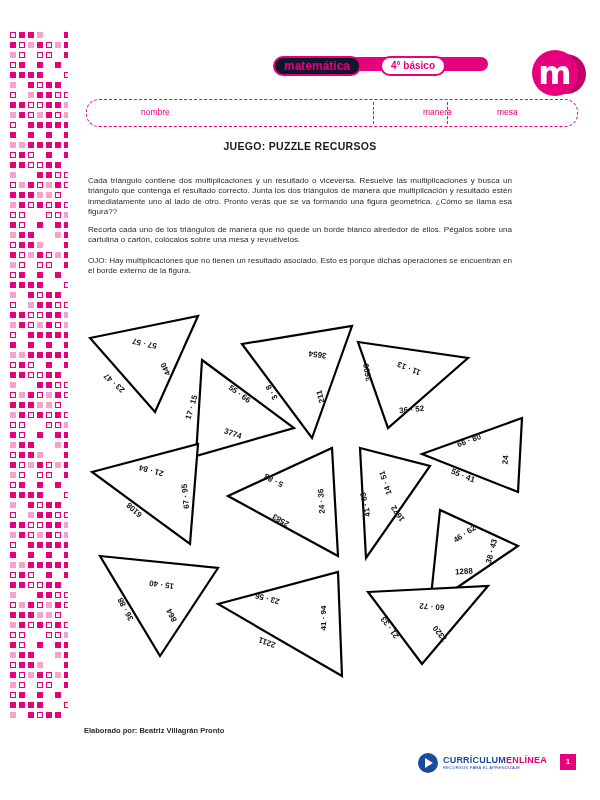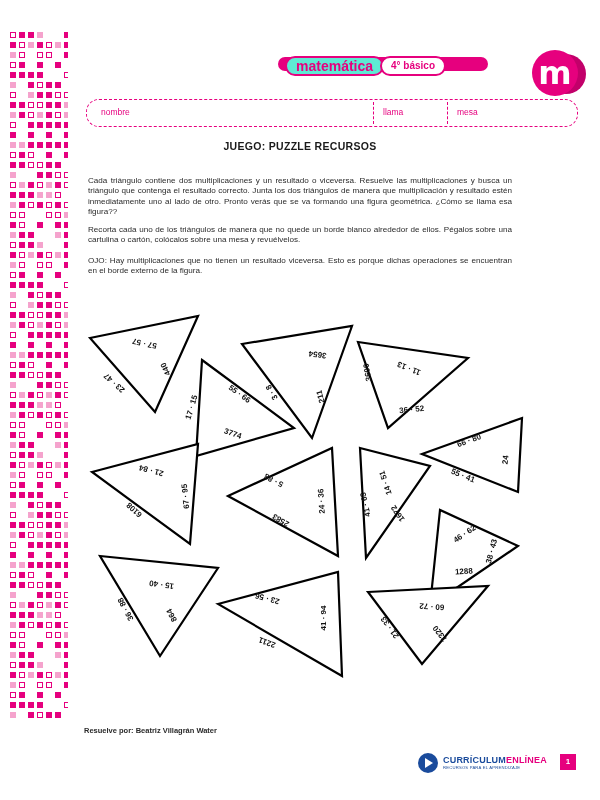--- a/index.html
+++ b/index.html
@@ -24,24 +24,24 @@
     background:#e6007e;vertical-align:top;
   }
   .left-border .sq.hollow{background:#ffffff;border:1px solid #e6007e;width:4px;height:4px;}
   .left-border .sq.pale{background:#f5a3cd;}
 
   
   .header{
     position:absolute;left:0;top:48px;width:600px;height:48px;
   }
   .subject-pill{
-    position:absolute;top:8px;left:285px;
-    border:2px solid #e6007e;background:#5eead4;color:#e6007e;
+    position:absolute;top:8px;left:273px;
+    border:2px solid #e6007e;background:#0f172a;color:#e6007e;
     border-radius:11px;height:16px;line-height:16px;
-    padding:0 9px;font-size:14px;font-weight:bold;
+    padding:0 9px;font-size:12px;font-weight:bold;
   }
   .grade-pill{
     position:absolute;top:8px;left:380px;
     border:2px solid #e6007e;background:#ffffff;color:#e6007e;
     border-radius:11px;height:16px;line-height:16px;
     padding:0 9px;font-size:10px;font-weight:bold;
   }
   .pill-bar{
     position:absolute;top:9px;left:278px;width:210px;height:14px;
     background:#e6007e;border-radius:7px;z-index:-1;
@@ -58,21 +58,21 @@
     width:40px;height:40px;border-radius:50%;
     background:#c2006a;
   }
 
   
   .fields{
     position:absolute;left:86px;top:99px;width:490px;height:26px;
     border:1px dashed #e6007e;border-radius:13px;
   }
   .fields .lbl{
-    position:absolute;top:7px;color:#e6007e;font-size:8.5px;
+    position:absolute;top:7px;color:#e6007e;font-size:8.5px;margin-left:40px;
   }
   .fields .divider{
     position:absolute;top:2px;width:0;height:22px;border-left:1px dashed #e6007e;
   }
 
   
   .title{
     position:absolute;left:0;top:140px;width:600px;text-align:center;
     font-size:10.5px;font-weight:bold;color:#1a1a1a;letter-spacing:.3px;
   }
@@ -205,31 +205,31 @@
   <div class="pill-bar"></div>
   <div class="subject-pill">matemática</div>
   <div class="grade-pill">4° básico</div>
 </div>
 <div class="logo-m-shadow"></div>
 <div class="logo-m">m</div>
 
 <div class="fields">
   <span class="lbl" style="left:14px;">nombre</span>
   <span class="divider" style="left:286px;"></span>
-  <span class="lbl" style="left:296px;">llama</span>
+  <span class="lbl" style="left:296px;">manera</span>
   <span class="divider" style="left:360px;"></span>
   <span class="lbl" style="left:370px;">mesa</span>
 </div>
 
 <div class="title">JUEGO: PUZZLE RECURSOS</div>
 
 <div class="body-text">
   <p>Cada triángulo contiene dos multiplicaciones y un resultado o viceversa. Resuelve las multiplicaciones y busca un triángulo que contenga el resultado correcto. Junta los dos triángulos de manera que multiplicación y resultado estén inmediatamente uno al lado de otro. Pronto verás que se va formando una figura geométrica. ¿Cómo se llama esa figura??</p>
   <p>Recorta cada uno de los triángulos de manera que no quede un borde blanco alrededor de ellos. Pégalos sobre una cartulina o cartón, colócalos sobre una mesa y revuélvelos.</p>
-  <p class="note">OJO: Hay multiplicaciones que no tienen un resultado viceversa. Esto es porque dichas operaciones se encuentran en el borde externo de la figura.</p>
+  <p class="note">OJO: Hay multiplicaciones que no tienen un resultado asociado. Esto es porque dichas operaciones se encuentran en el borde externo de la figura.</p>
 </div>
 
 <div class="puzzle">
   <svg width="470" height="390" viewBox="0 0 470 390" xmlns="http://www.w3.org/2000/svg">
 
     <g>
       <polygon points="20,42 128,20 85,116" fill="#ffffff" stroke="#000000" stroke-width="2.2"></polygon>
       <text class="tlabel" transform="translate(75,45) rotate(-168)" text-anchor="middle">57 · 57</text>
       <text class="tlabel" transform="translate(46,85) rotate(-138)" text-anchor="middle">23 · 47</text>
       <text class="tlabel" transform="translate(98,72) rotate(-115)" text-anchor="middle">440</text>
@@ -308,21 +308,21 @@
     <g>
       <polygon points="298,296 418,290 352,368" fill="#ffffff" stroke="#000000" stroke-width="2.2"></polygon>
       <text class="tlabel" transform="translate(362,308) rotate(-176)" text-anchor="middle">60 · 72</text>
       <text class="tlabel" transform="translate(322,330) rotate(-126)" text-anchor="middle">21 · 33</text>
       <text class="tlabel" transform="translate(372,336) rotate(-128)" text-anchor="middle">7320</text>
     </g>
 
   </svg>
 </div>
 
-<div class="footer-author">Resuelve por: Beatriz Villagrán Water</div>
+<div class="footer-author">Elaborado por: Beatriz Villagrán Pronto</div>
 
 <div class="footer-logo">
   <span class="play-circle">
       <span class="tri"></span>
     </span>
   <span class="brand-main"><span>CURRÍCULUM</span><span class="hi">ENLÍNEA</span></span>
   <span class="brand-sub">RECURSOS PARA EL APRENDIZAJE</span>
   <span class="page-badge">1</span>
 </div>
 

